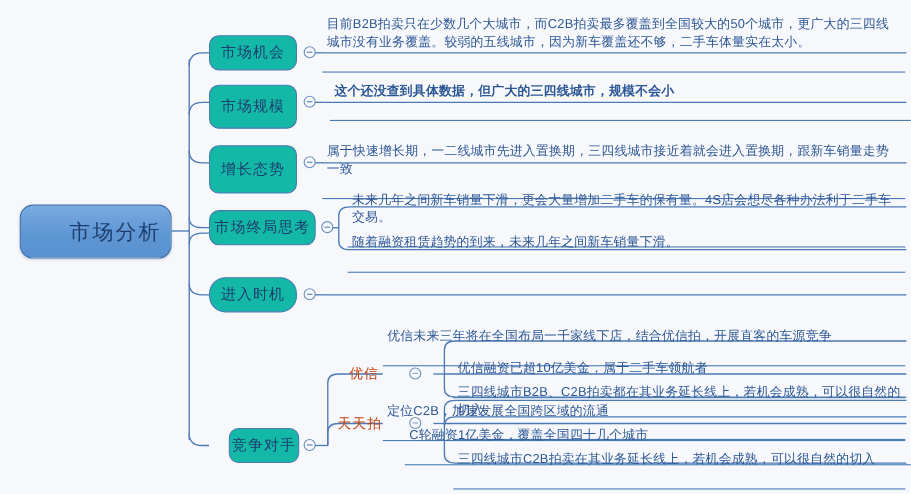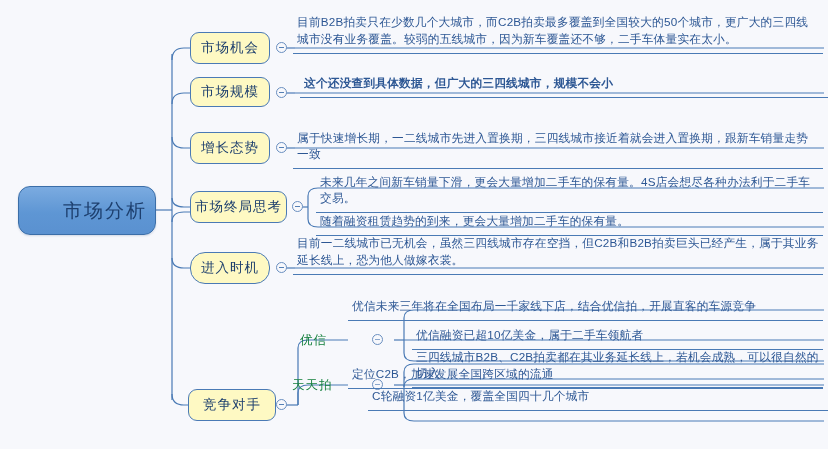--- a/index.html
+++ b/index.html
@@ -42,56 +42,56 @@
     display: flex;
     align-items: center;
     justify-content: center;
     box-shadow: 0 1px 2px rgba(40,70,120,0.18);
   }
 
   
   .branch-node {
     position: absolute;
     box-sizing: border-box;
-    background: #fef9c3;
+    background: #14b8a6;
     border: 1.4px solid #4a7ab5;
     border-radius: 9px;
     color: #1d3f6e;
     font-size: 13.5px;
     letter-spacing: 1px;
     display: flex;
     align-items: center;
     justify-content: center;
     white-space: nowrap;
     font-family: Liberation Mono, monospace;
   }
 
   
   .sub-label {
     position: absolute;
     box-sizing: border-box;
-    color: #15803d;
+    color: #c2410c;
     font-size: 12.5px;
     letter-spacing: 1px;
     display: flex;
     align-items: center;
-    justify-content: flex-start;
+    justify-content: center;
     white-space: nowrap;
   }
 
   
   .leaf {
     position: absolute;
     box-sizing: border-box;
     color: #2d5794;
     font-size: 11.7px;
     line-height: 16px;
     letter-spacing: 0.2px;
     border-bottom: 1.2px solid #4a7ab5;
-    padding: 0 4px 6px 4px;
+    padding: 0 4px 18px 4px;
     white-space: pre-wrap;
     word-break: break-all;
   }
   .leaf.multi {
     line-height: 17px;
   }
 
   
   .toggle {
     position: absolute;
@@ -172,58 +172,58 @@
   <div class="root-node" style="left:18px; top:186px; width:138px; height:49px;padding-left:36px;">
     <span>市场分析</span>
   </div>
 
   <div class="branch-node" style="left:190px; top:32px; width:80px; height:32px;">
     <span>市场机会</span>
   </div>
   <div class="toggle" style="left:276px; top:42px;"></div>
   <div class="leaf multi" style="left:293px; top:13px; width:530px;">目前B2B拍卖只在少数几个大城市，而C2B拍卖最多覆盖到全国较大的50个城市，更广大的三四线城市没有业务覆盖。较弱的五线城市，因为新车覆盖还不够，二手车体量实在太小。</div>
 
-  <div class="branch-node" style="left:190px; top:77px; width:80px; height:30px;justify-content:center;">
+  <div class="branch-node" style="left:190px; top:77px; width:80px; height:40px;justify-content:center;">
     <span>市场规模</span>
   </div>
   <div class="toggle" style="left:276px; top:87px;"></div>
   <div class="leaf" style="left:300px; top:75px; width:530px;font-weight:bold;">这个还没查到具体数据，但广大的三四线城市，规模不会小</div>
 
-  <div class="branch-node" style="left:190px; top:132px; width:80px; height:32px;">
+  <div class="branch-node" style="left:190px; top:132px; width:80px; height:44px;">
     <span>增长态势</span>
   </div>
   <div class="toggle" style="left:276px; top:142px;"></div>
   <div class="leaf" style="left:293px; top:130px; width:530px;">属于快速增长期，一二线城市先进入置换期，三四线城市接近着就会进入置换期，跟新车销量走势一致</div>
 
   <div class="branch-node" style="left:190px; top:191px; width:97px; height:32px;">
     <span>市场终局思考</span>
   </div>
   <div class="toggle" style="left:292px; top:201px;"></div>
   <div class="leaf" style="left:316px; top:174px; width:507px;">未来几年之间新车销量下滑，更会大量增加二手车的保有量。4S店会想尽各种办法利于二手车交易。</div>
-  <div class="leaf" style="left:316px; top:213px; width:507px;">随着融资租赁趋势的到来，更会大量增加二手车的保有量。</div>
+  <div class="leaf" style="left:316px; top:213px; width:507px;">随着融资租赁趋势的到来，未来几年之间新车销量下滑。</div>
 
   <div class="branch-node" style="left:190px; top:252px; width:80px; height:32px;border-radius:15px;">
     <span>进入时机</span>
   </div>
   <div class="toggle" style="left:276px; top:262px;"></div>
-  <div class="leaf multi" style="left:293px; top:234px; width:530px;">目前一二线城市已无机会，虽然三四线城市存在空挡，但C2B和B2B拍卖巨头已经产生，属于其业务延长线上，恐为他人做嫁衣裳。</div>
-
-  <div class="branch-node" style="left:188px; top:389px; width:88px; height:32px;">
+
+  <div class="branch-node" style="left:208px; top:389px; width:64px; height:32px;">
     <span>竞争对手</span>
   </div>
   <div class="toggle" style="left:276px; top:399px;"></div>
 
   <div class="sub-label" style="left:300px; top:330px; width:62px; height:20px;">
     <span>优信</span>
   </div>
   <div class="toggle plain" style="left:372px; top:334px;"></div>
   <div class="leaf" style="left:348px; top:298px; width:475px;">优信未来三年将在全国布局一千家线下店，结合优信拍，开展直客的车源竞争</div>
   <div class="leaf" style="left:412px; top:327px; width:411px;">优信融资已超10亿美金，属于二手车领航者</div>
   <div class="leaf" style="left:412px; top:349px; width:411px;">三四线城市B2B、C2B拍卖都在其业务延长线上，若机会成熟，可以很自然的切入</div>
 
   <div class="sub-label" style="left:292px; top:375px; width:70px; height:20px;">
     <span>天天拍</span>
   </div>
   <div class="toggle plain" style="left:372px; top:379px;"></div>
   <div class="leaf" style="left:348px; top:366px; width:475px;">定位C2B，加速发展全国跨区域的流通</div>
   <div class="leaf" style="left:348px; top:388px; width:475px;margin-left:20px;">C轮融资1亿美金，覆盖全国四十几个城市</div>
+  <div class="leaf" style="left:412px; top:410px; width:411px;">三四线城市C2B拍卖在其业务延长线上，若机会成熟，可以很自然的切入</div>
 
 </div>
 
 </body></html>

